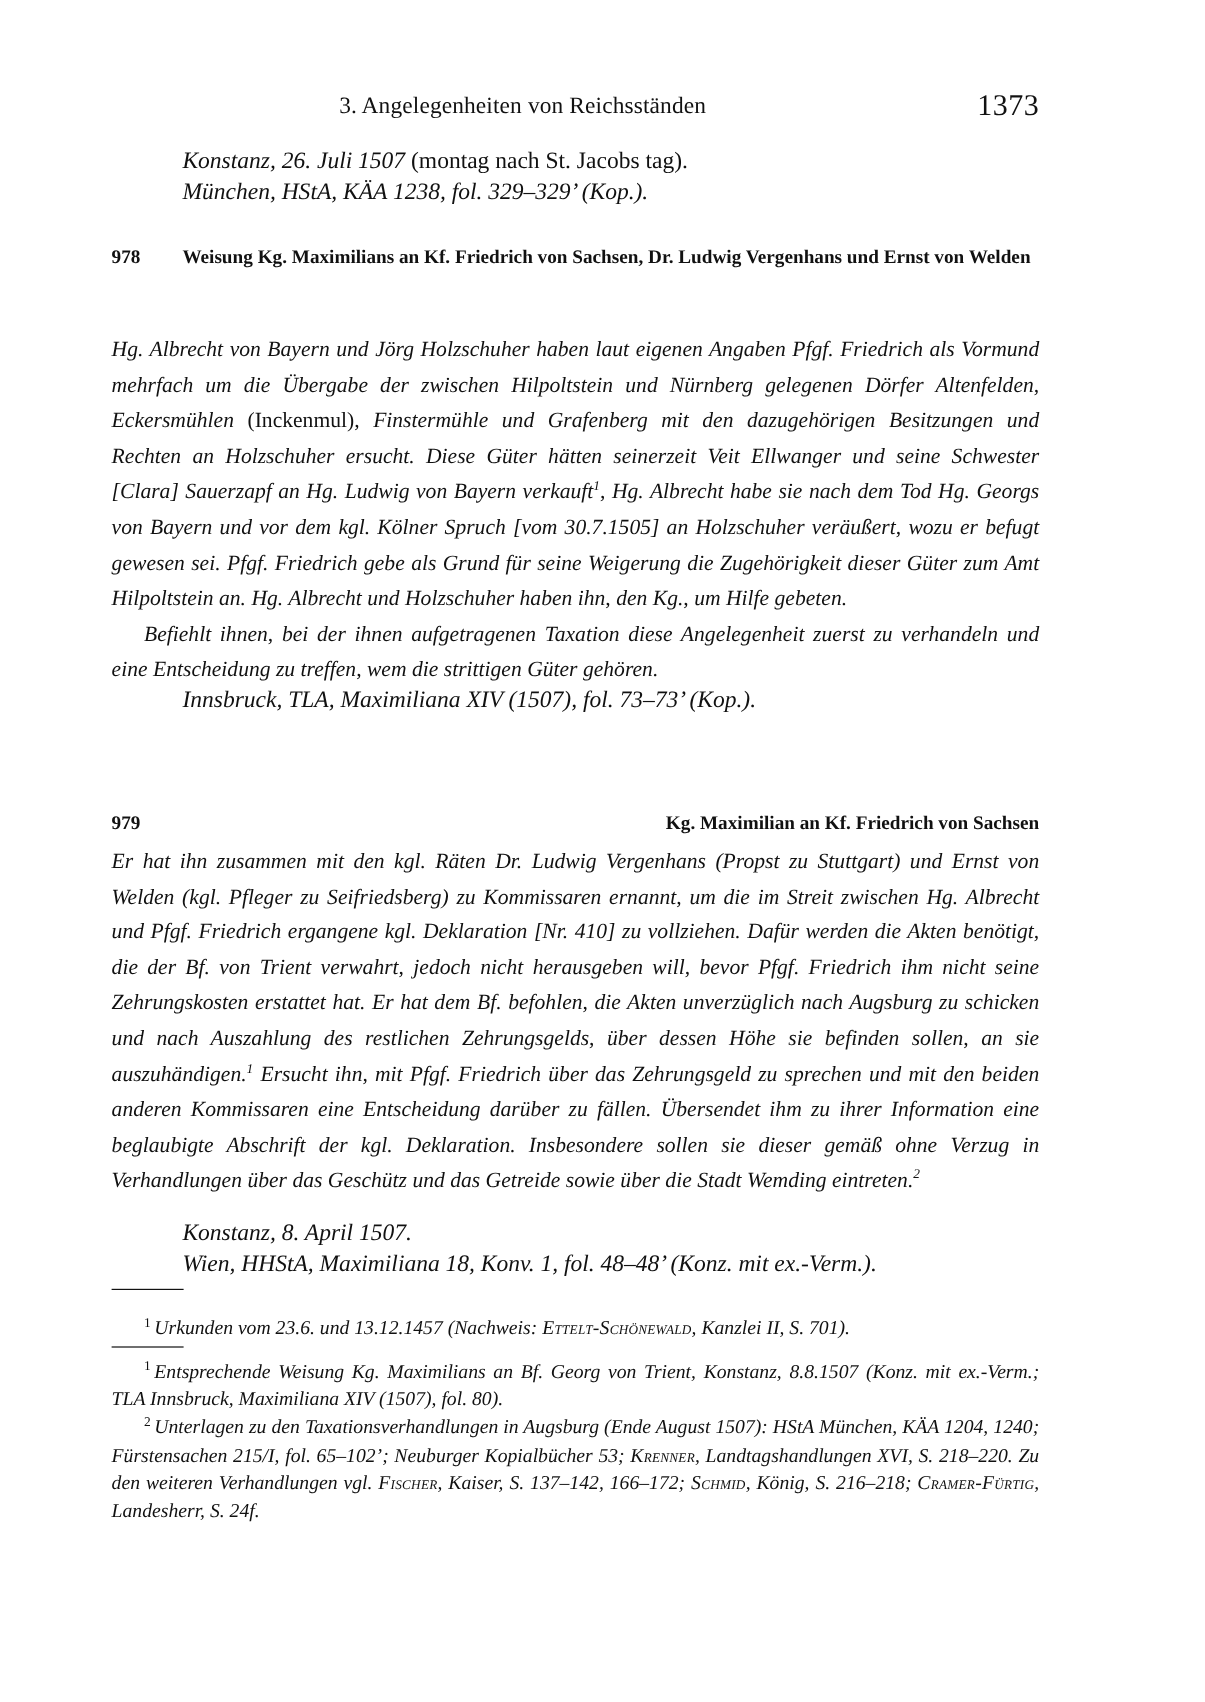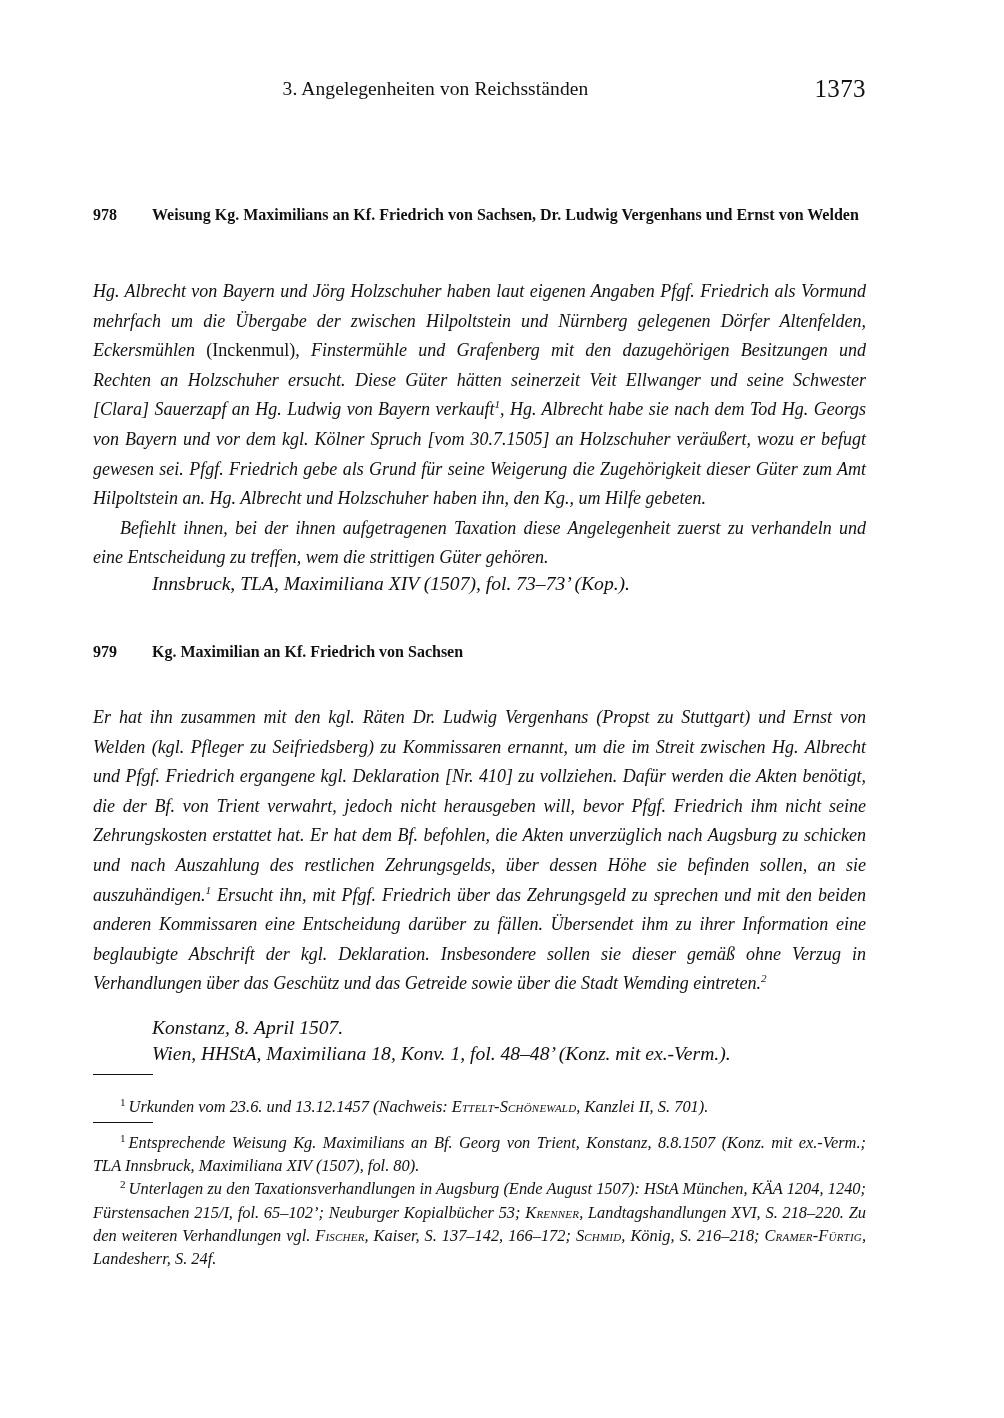--- a/index.html
+++ b/index.html
@@ -138,36 +138,40 @@
 </head>
 <body>
 
 <div class="page">
 
   <div class="col runhead">
     <span class="rh-title">3. Angelegenheiten von Reichsständen</span>
     <span class="rh-folio">1373</span>
   </div>
 
+  <div class="col srcblock" style="top:122px;">
+    <div class="srcline"><span>Konstanz, 26. Juli 1507</span><span class="rm"> (montag nach St. Jacobs tag).</span></div>
+    <div class="srcline"><span>München, HStA, KÄA 1238, fol. 329–329’ (Kop.).</span></div>
+  </div>
 
   <div class="col entry-head" style="top:200px;">
     <span class="num">978</span>
     <span class="ttl">Weisung Kg. Maximilians an Kf. Friedrich von Sachsen, Dr. Ludwig Vergenhans und Ernst von Welden</span>
   </div>
 
   <div class="col regest" style="top:277px;">
     <span>Hg. Albrecht von Bayern und Jörg Holzschuher haben laut eigenen Angaben Pfgf. Friedrich als Vormund mehrfach um die Übergabe der zwischen Hilpoltstein und Nürnberg gelegenen Dörfer Altenfelden, Eckersmühlen </span><span class="rm">(Inckenmul)</span><span>, Finstermühle und Grafenberg mit den dazugehörigen Besitzungen und Rechten an Holzschuher ersucht. Diese Güter hätten seinerzeit Veit Ellwanger und seine Schwester [Clara] Sauerzapf an Hg. Ludwig von Bayern verkauft</span><sup>1</sup><span>, Hg. Albrecht habe sie nach dem Tod Hg. Georgs von Bayern und vor dem kgl. Kölner Spruch [vom 30.7.1505] an Holzschuher veräußert, wozu er befugt gewesen sei. Pfgf. Friedrich gebe als Grund für seine Weigerung die Zugehörigkeit dieser Güter zum Amt Hilpoltstein an. Hg. Albrecht und Holzschuher haben ihn, den Kg., um Hilfe gebeten.</span>
     <span class="indent">Befiehlt ihnen, bei der ihnen aufgetragenen Taxation diese Angelegenheit zuerst zu verhandeln und eine Entscheidung zu treffen, wem die strittigen Güter gehören.</span>
   </div>
 
   <div class="col srcblock" style="top:571px;">
     <div class="srcline">Innsbruck, TLA, Maximiliana XIV (1507), fol. 73–73’ (Kop.).</div>
   </div>
 
-  <div class="col entry-head" style="top:607px;">
+  <div class="col entry-head" style="top:642px;text-align:right;">
     <span class="num">979</span>
     <span class="ttl">Kg. Maximilian an Kf. Friedrich von Sachsen</span>
   </div>
 
   <div class="col regest" style="top:703px;">
     <span>Er hat ihn zusammen mit den kgl. Räten Dr. Ludwig Vergenhans (Propst zu Stuttgart) und Ernst von Welden (kgl. Pfleger zu Seifriedsberg) zu Kommissaren ernannt, um die im Streit zwischen Hg. Albrecht und Pfgf. Friedrich ergangene kgl. Deklaration [Nr. 410] zu vollziehen. Dafür werden die Akten benötigt, die der Bf. von Trient verwahrt, jedoch nicht herausgeben will, bevor Pfgf. Friedrich ihm nicht seine Zehrungskosten erstattet hat. Er hat dem Bf. befohlen, die Akten unverzüglich nach Augsburg zu schicken und nach Auszahlung des restlichen Zehrungsgelds, über dessen Höhe sie befinden sollen, an sie auszuhändigen.</span><sup>1</sup><span> Ersucht ihn, mit Pfgf. Friedrich über das Zehrungsgeld zu sprechen und mit den beiden anderen Kommissaren eine Entscheidung darüber zu fällen. Übersendet ihm zu ihrer Information eine beglaubigte Abschrift der kgl. Deklaration. Insbesondere sollen sie dieser gemäß ohne Verzug in Verhandlungen über das Geschütz und das Getreide sowie über die Stadt Wemding eintreten.</span><sup>2</sup>
   </div>
 
   <div class="col srcblock" style="top:1015px;">
     <div class="srcline">Konstanz, 8. April 1507.</div>

